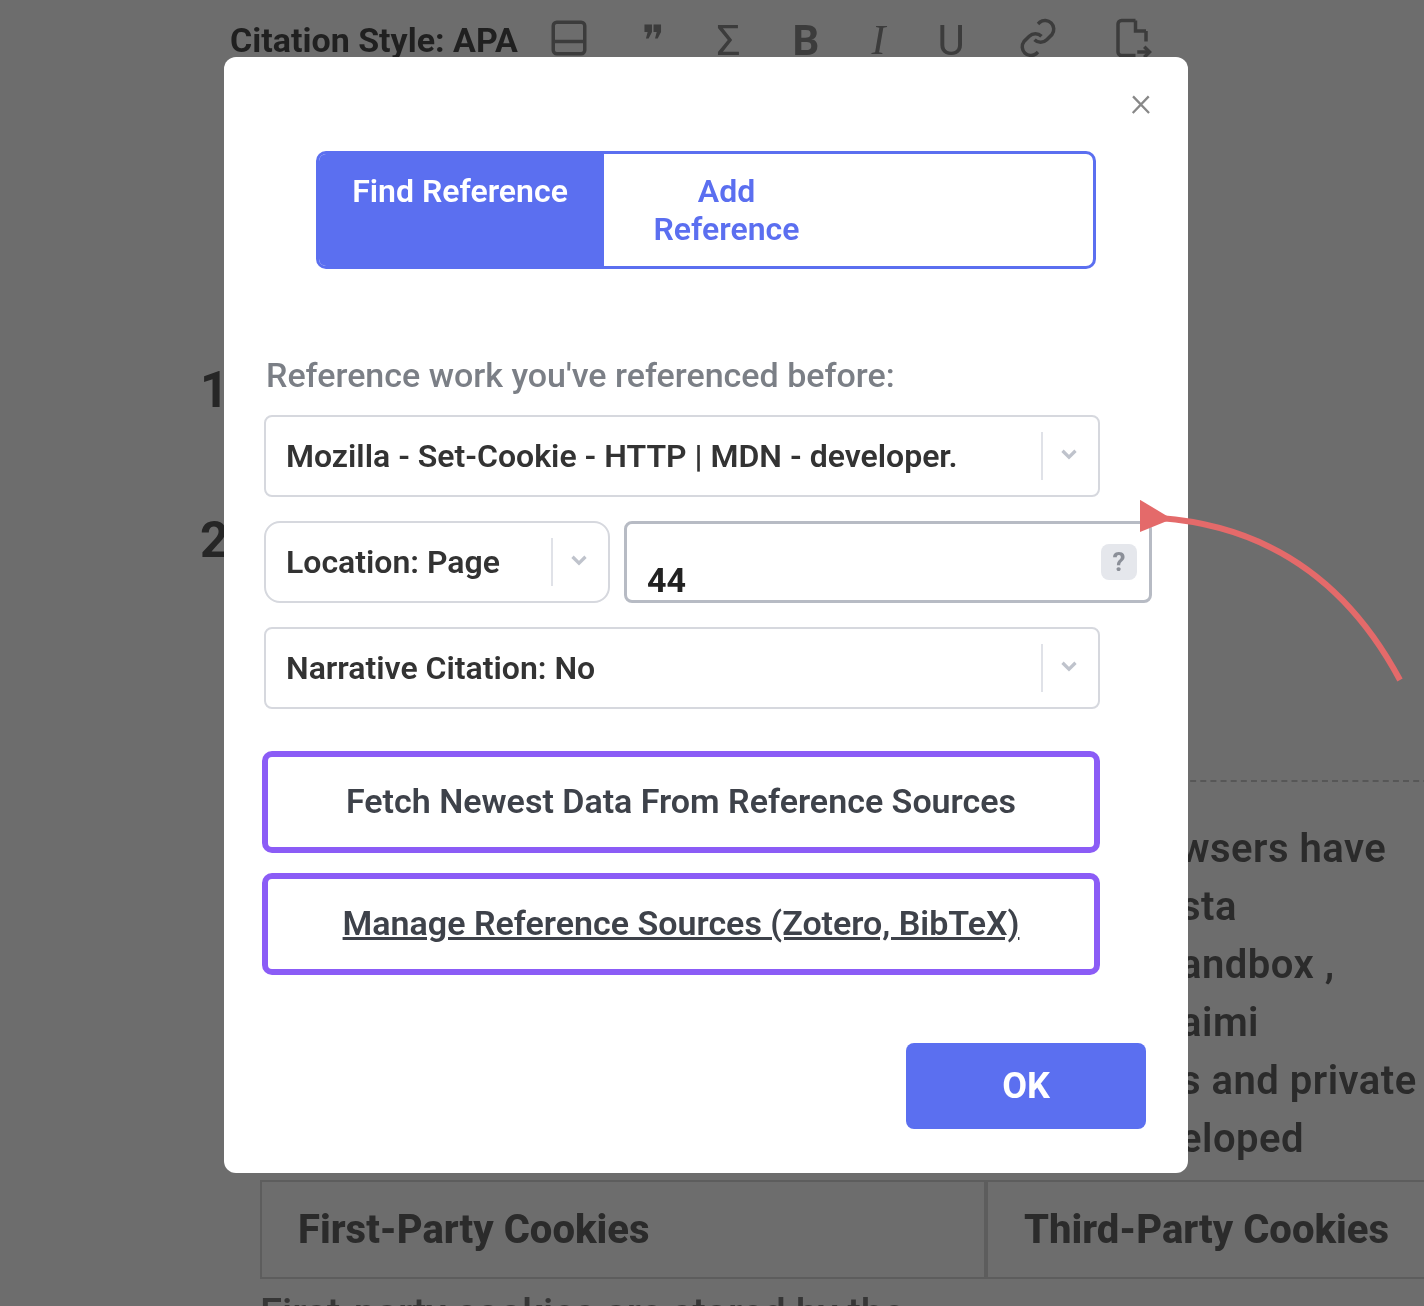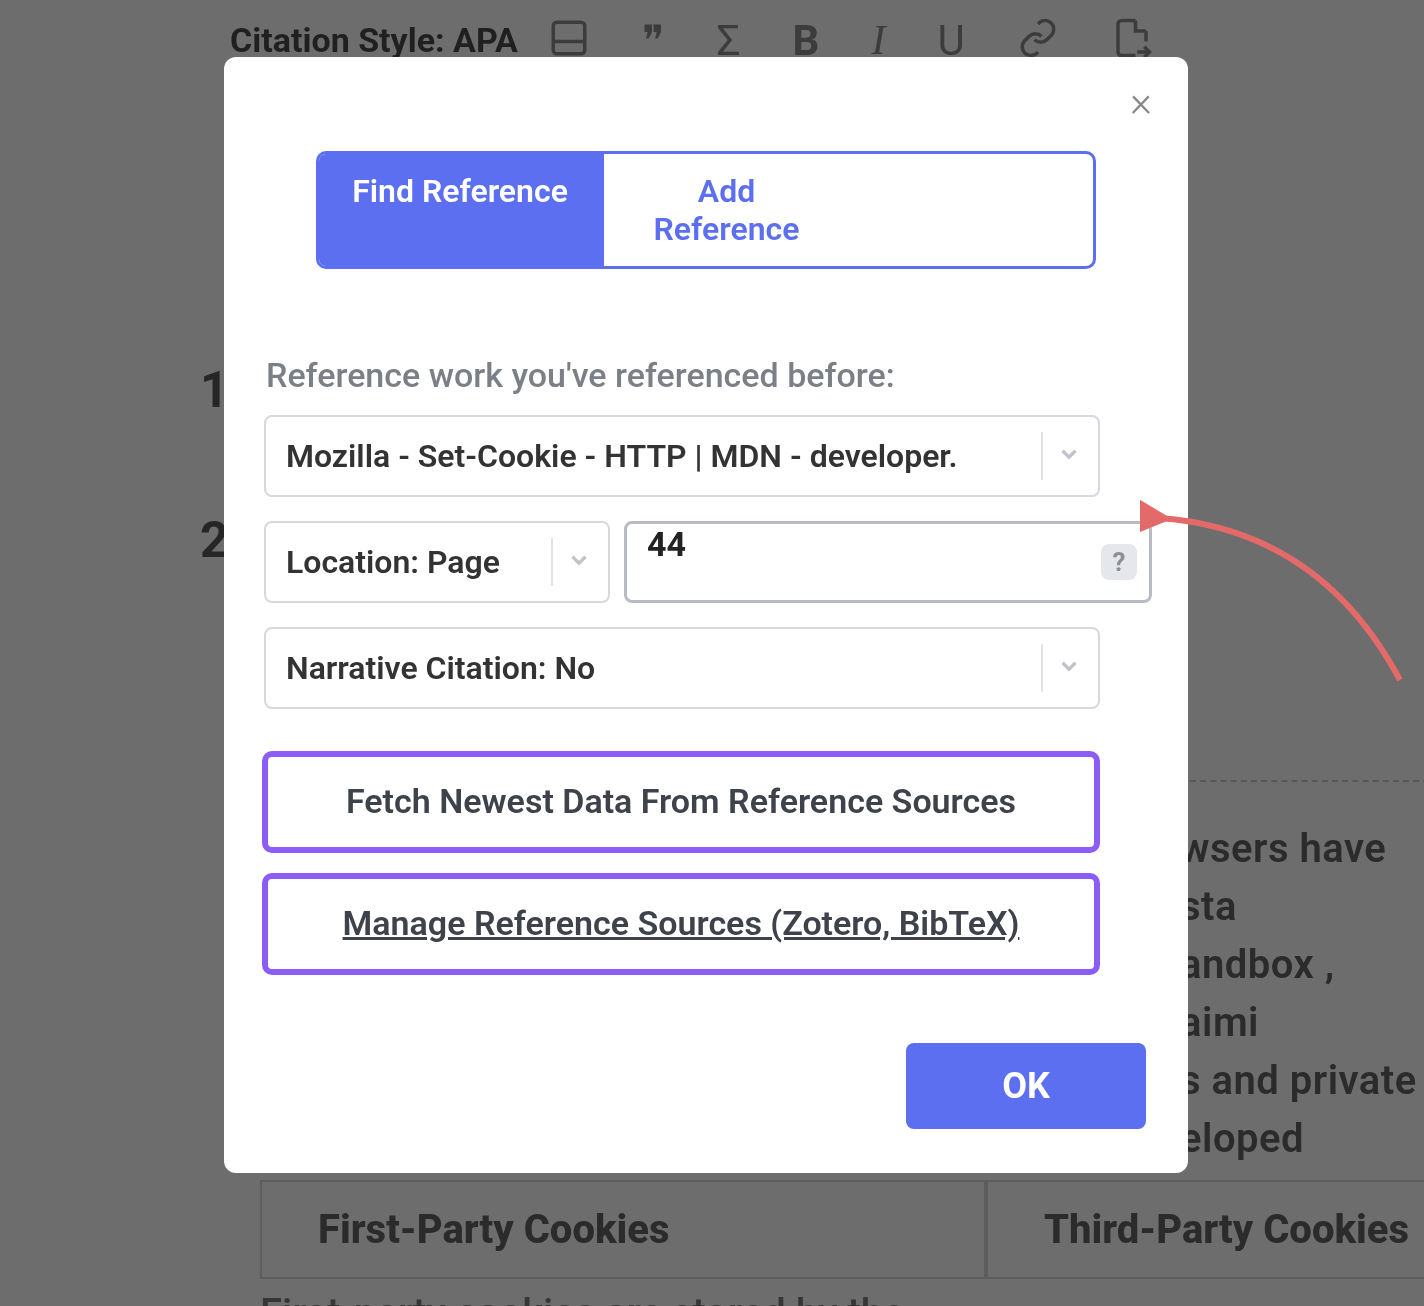--- a/index.html
+++ b/index.html
@@ -74,21 +74,21 @@
   .bg-table-head {
     position: absolute;
     left: 260px;
     top: 1180px;
     display: flex;
     gap: 0;
   }
   .bg-table-head .cell {
     font-size: 40px;
     font-weight: 800;
-    padding: 24px 56px;
+    padding: 24px 36px;
     border: 2px solid #ccc;
     background: #fff;
     color: #333;
   }
   .bg-table-head .cell.first { width: 726px; }
   .bg-table-head .cell.second { width: 600px; }
   .bg-table-row2 {
     position: absolute;
     left: 260px;
     top: 1290px;
@@ -189,29 +189,29 @@
     background: #e0e2e8;
   }
   .select-box.full { width: 836px; margin-left: 4px; align-items: center; }
 
   .row-two {
     display: flex;
     gap: 14px;
     margin-top: 24px;
     margin-left: 4px;
   }
-  .row-two .select-box.small { width: 346px; }
+  .row-two .select-box.small { width: 346px; border-radius: 16px; }
   .input-box {
     position: relative;
     flex: 1;
     border: 3px solid #b7bbc4;
     border-radius: 8px;
     height: 82px;
     display: flex;
-    align-items: flex-start;
+    align-items: flex-end;
     padding: 0 60px 0 20px;
     font-size: 34px;
     font-weight: 700;
     color: #222;
     width: 476px;
   }
   .input-box .help {
     position: absolute;
     right: 12px;
     top: 50%;

